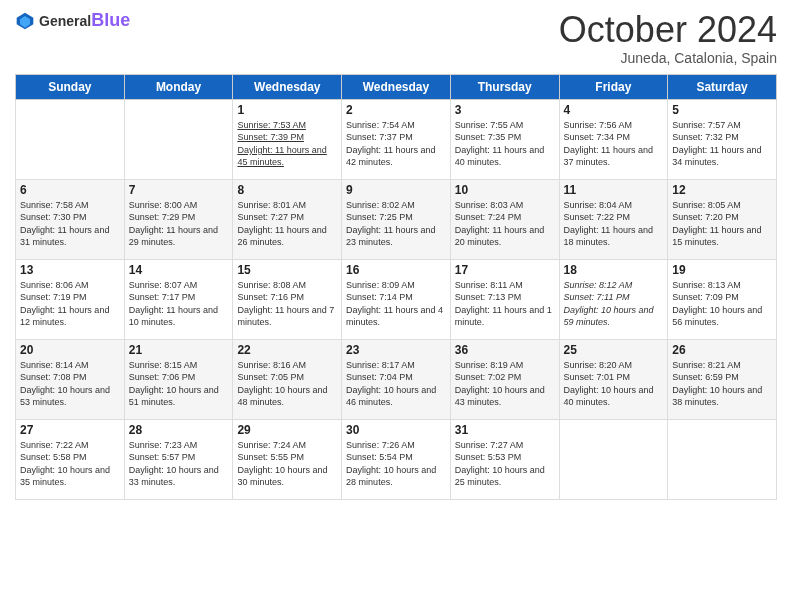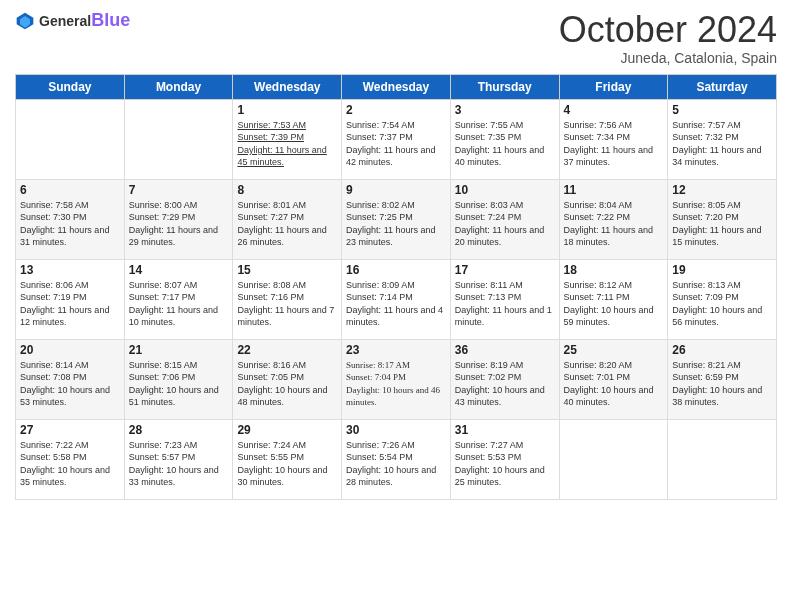--- a/index.html
+++ b/index.html
@@ -234,21 +234,21 @@
 Daylight: 11 hours and 4 minutes.</div>
           </td>
           <td>
             <span class="day-num">17</span>
             <div class="day-info" style="white-space: pre-line;">Sunrise: 8:11 AM
 Sunset: 7:13 PM
 Daylight: 11 hours and 1 minute.</div>
           </td>
           <td>
             <span class="day-num">18</span>
-            <div class="day-info" style="white-space: pre-line;">Sunrise: 8:12 AM
+            <div class="day-info" style="white-space: pre-line; font-style: italic;">Sunrise: 8:12 AM
 Sunset: 7:11 PM
 Daylight: 10 hours and 59 minutes.</div>
           </td>
           <td>
             <span class="day-num">19</span>
             <div class="day-info" style="white-space: pre-line;">Sunrise: 8:13 AM
 Sunset: 7:09 PM
 Daylight: 10 hours and 56 minutes.</div>
           </td>
         </tr>
@@ -266,21 +266,21 @@
 Daylight: 10 hours and 51 minutes.</div>
           </td>
           <td>
             <span class="day-num">22</span>
             <div class="day-info" style="white-space: pre-line;">Sunrise: 8:16 AM
 Sunset: 7:05 PM
 Daylight: 10 hours and 48 minutes.</div>
           </td>
           <td>
             <span class="day-num">23</span>
-            <div class="day-info" style="white-space: pre-line; font-family: Liberation Serif, serif;">Sunrise: 8:17 AM
+            <div class="day-info" style="white-space: pre-line;">Sunrise: 8:17 AM
 Sunset: 7:04 PM
 Daylight: 10 hours and 46 minutes.</div>
           </td>
           <td>
             <span class="day-num">36</span>
             <div class="day-info" style="white-space: pre-line;">Sunrise: 8:19 AM
 Sunset: 7:02 PM
 Daylight: 10 hours and 43 minutes.</div>
           </td>
           <td>

